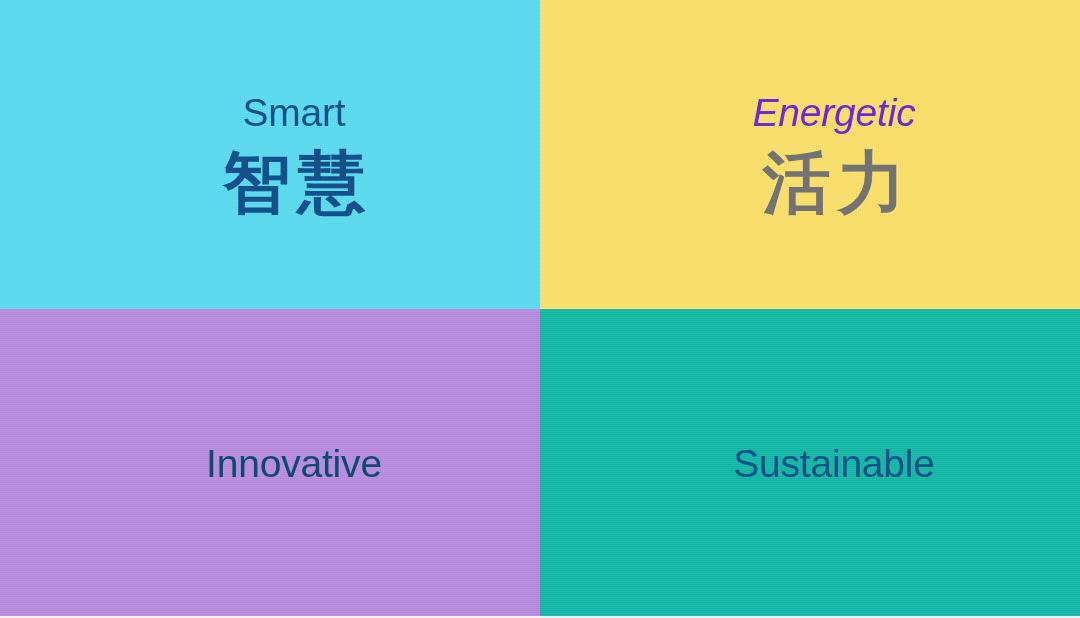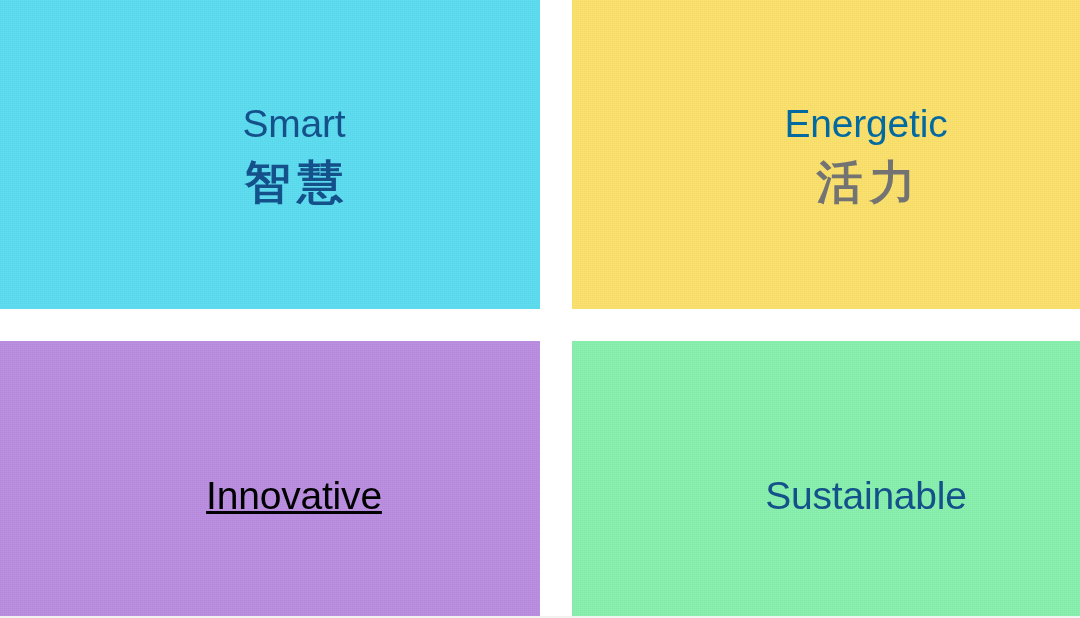--- a/index.html
+++ b/index.html
@@ -14,21 +14,20 @@
     font-family: "Liberation Sans", "DejaVu Sans", sans-serif;
     background: #ffffff;
   }
 
   .grid {
     width: 1080px;
     height: 618px;
     display: grid;
     grid-template-columns: 540px 540px;
     grid-template-rows: 309px 309px;
-    gap: 32px;
   }
 
   .panel {
     position: relative;
     overflow: hidden;
     display: flex;
     align-items: center;
     justify-content: center;
   }
 
@@ -57,21 +56,21 @@
     display: block;
     font-size: 39px;
     font-weight: 400;
     letter-spacing: -0.2px;
     white-space: nowrap;
   }
 
   .label-cjk {
     display: block;
     margin-top: 16px;
-    font-size: 46px;
+    font-size: 68px;
     font-weight: 700;
     letter-spacing: 7px;
     
     text-indent: 7px;
     white-space: nowrap;
   }
 
   
   .bottom-edge {
     position: absolute;
@@ -90,32 +89,32 @@
 
   <div class="panel" style="background-color: rgb(91, 219, 239);">
     <div class="panel-inner">
       <span class="label-en" style="color: rgb(20, 80, 138);">Smart</span>
       <span class="label-cjk" style="color: rgb(20, 80, 138);">智慧</span>
     </div>
   </div>
 
   <div class="panel" style="background-color: rgb(250, 224, 106);">
     <div class="panel-inner">
-      <span class="label-en" style="color: #0369a1;">Energetic</span>
+      <span class="label-en" style="color: #6d28d9; font-style: italic;">Energetic</span>
       <span class="label-cjk" style="color: #737373;">活力</span>
     </div>
   </div>
 
   <div class="panel" style="background-color: rgb(185, 140, 224);">
     <div class="panel-inner">
-      <span class="label-en" style="color: #000000; text-decoration: underline;">Innovative</span>
+      <span class="label-en" style="color: #0c4a6e;">Innovative</span>
     </div>
   </div>
 
-  <div class="panel" style="background-color: #86efac;">
+  <div class="panel" style="background-color: #14b8a6;">
     <div class="panel-inner">
       <span class="label-en" style="color: rgb(20, 80, 138);">Sustainable</span>
     </div>
   </div>
 
 </div>
 
 <div class="bottom-edge" style="background: rgb(242, 242, 240);"></div>
 
 </body></html>

